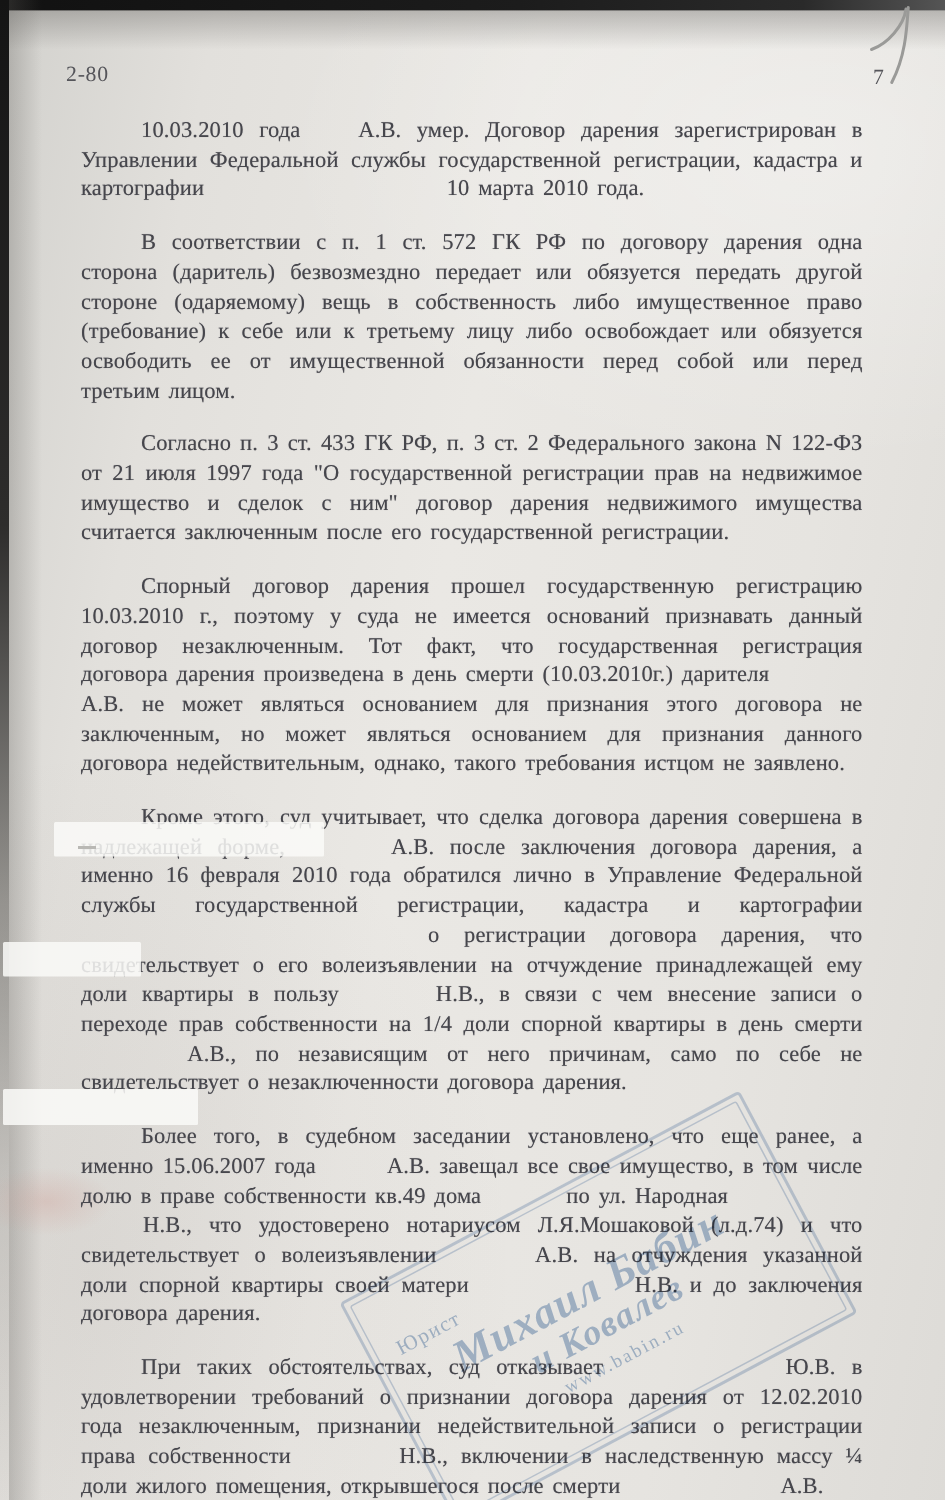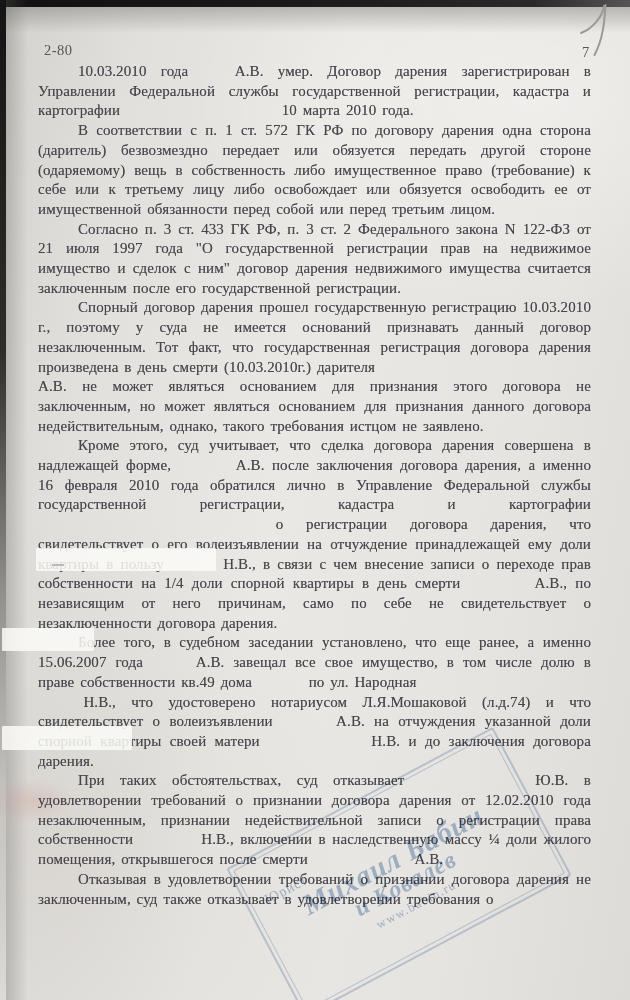--- a/index.html
+++ b/index.html
@@ -42,21 +42,21 @@
   .page-number{
     position:absolute;left:582px;top:44px;font-size:14.5px;color:#55555a;
   }
   .hand-mark{position:absolute;left:576px;top:2px;}
   .doc-body{
     position:absolute;left:38px;top:62px;width:553px;
     font-size:15px;line-height:19.7px;color:#46464c;
     text-align:justify;word-spacing:2px;letter-spacing:0.1px;
     text-shadow:0 0 0.5px rgba(70,70,78,0.55);
   }
-  .para{margin:0;text-indent:40px;}
+  .para{margin:16px;text-indent:40px;}
   .gap{display:inline-block;height:1px;}
   .redaction{
     position:absolute;background:rgba(250,250,248,0.85);border-radius:1px;
   }
   .redaction-dash{
     position:absolute;left:52px;top:564px;width:12px;height:2px;background:#b9b8b4;
   }
   .stamp{
     position:absolute;left:248px;top:788px;width:292px;height:158px;
     transform:rotate(-28deg);transform-origin:center;

